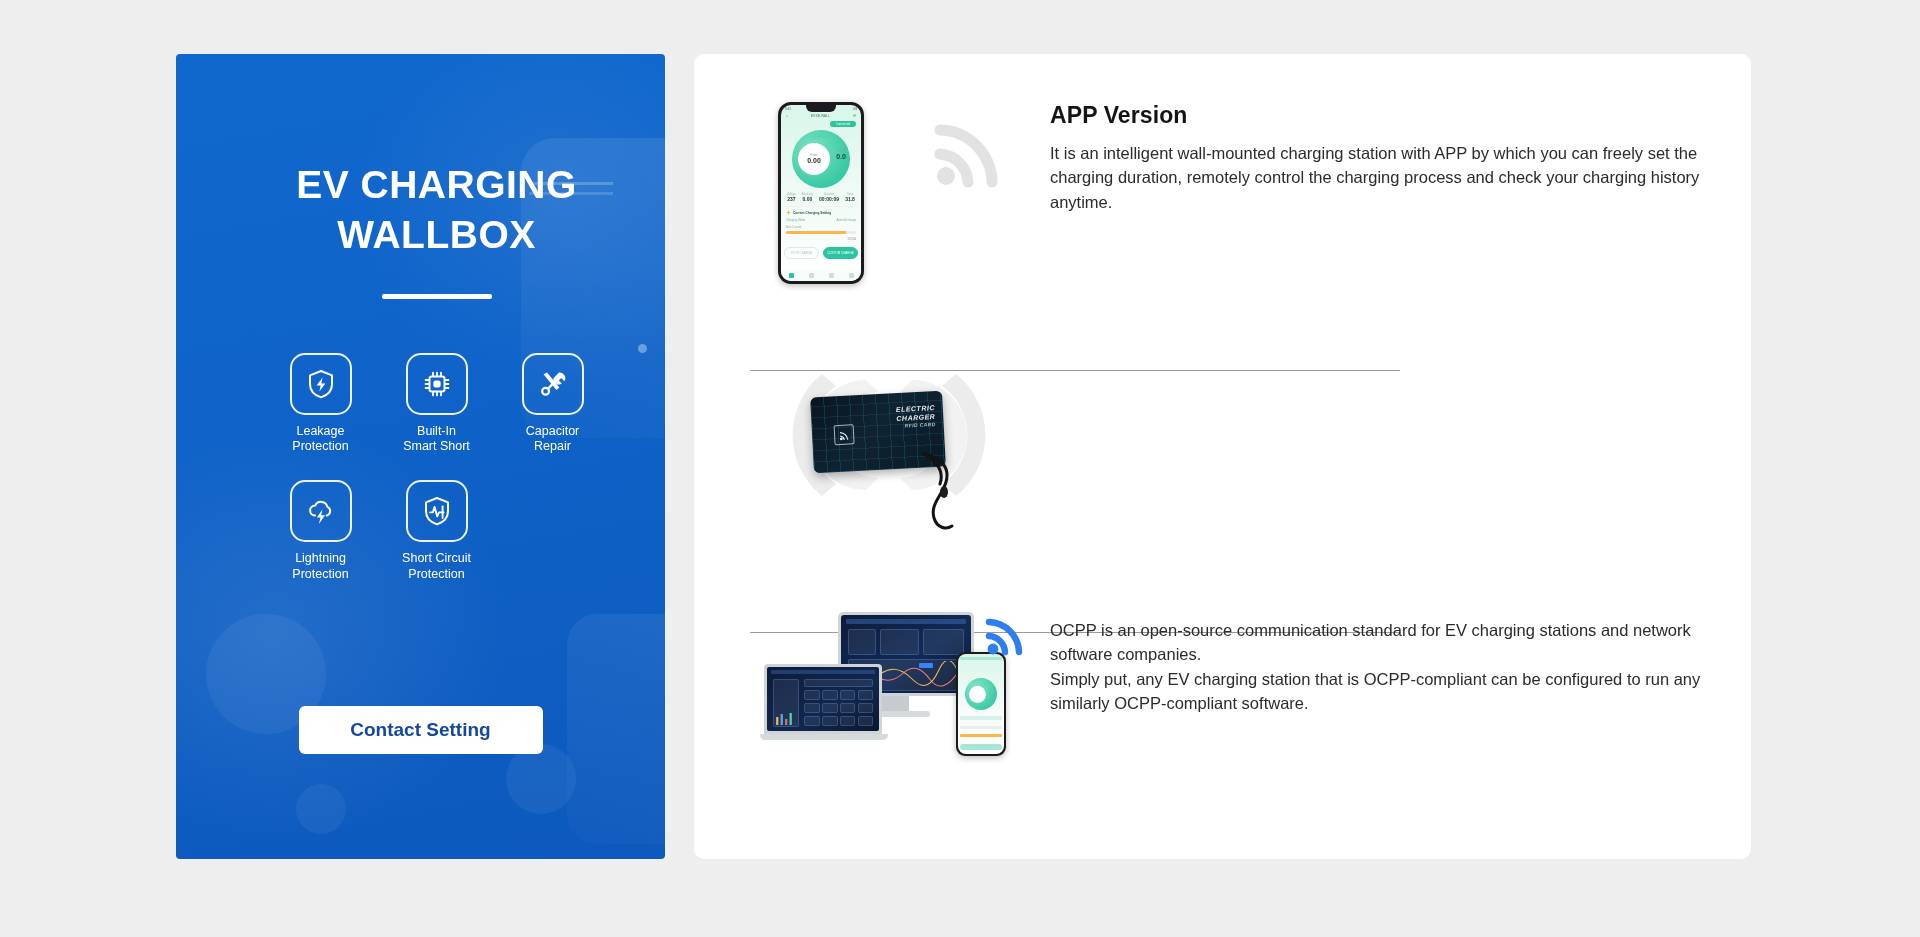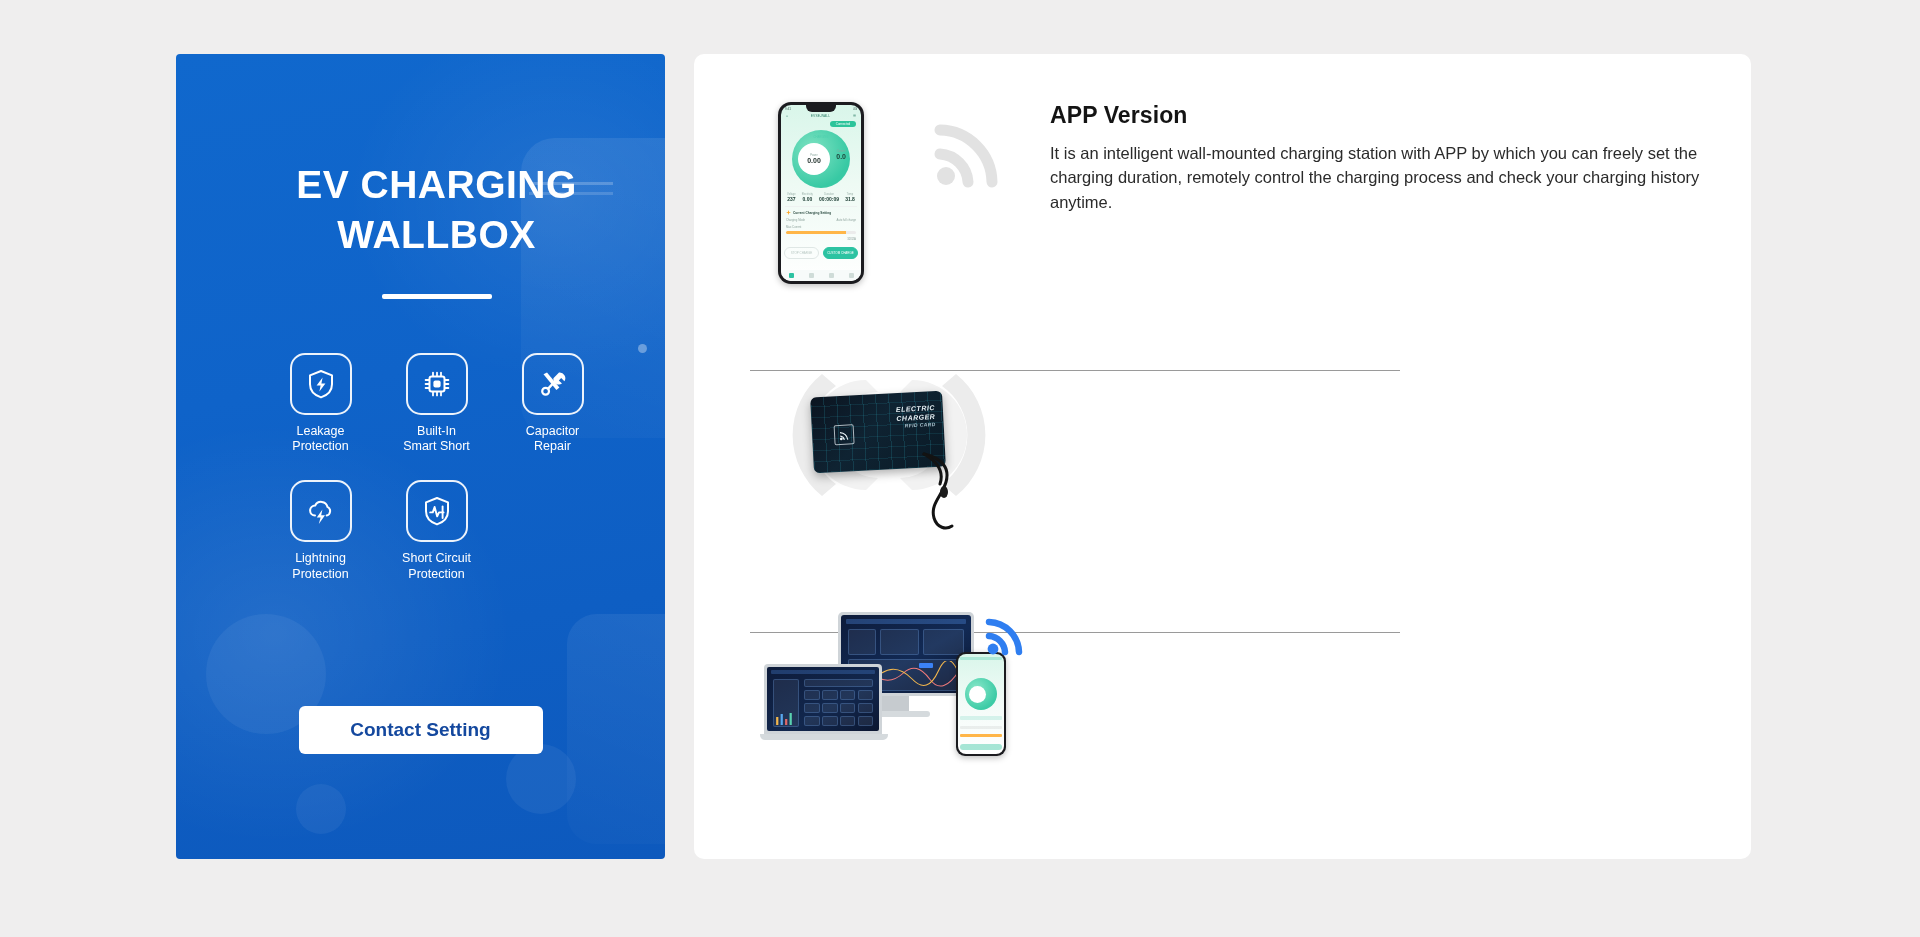--- a/index.html
+++ b/index.html
@@ -681,17 +681,19 @@
           </div>
 
           <svg class="wifi-blue" width="44" height="44" viewBox="0 0 44 44">
             <circle cx="9" cy="35" r="5.4" fill="#2f7ef0"></circle>
             <path d="M5 22 a17 17 0 0 1 16 16" stroke="#2f7ef0" stroke-width="6.5" fill="none" stroke-linecap="round"></path>
             <path d="M5 8 a31 31 0 0 1 30 30" stroke="#2f7ef0" stroke-width="6.5" fill="none" stroke-linecap="round"></path>
           </svg>
         </div>
       </div>
       <div class="text-col">
+        <p class="version-desc">OCPP is an open-source communication standard for EV charging stations and network software companies.
+Simply put, any EV charging station that is OCPP-compliant can be configured to run any similarly OCPP-compliant software.</p>
       </div>
     </div>
 
   </section>
 </div>
 
 </body></html>

